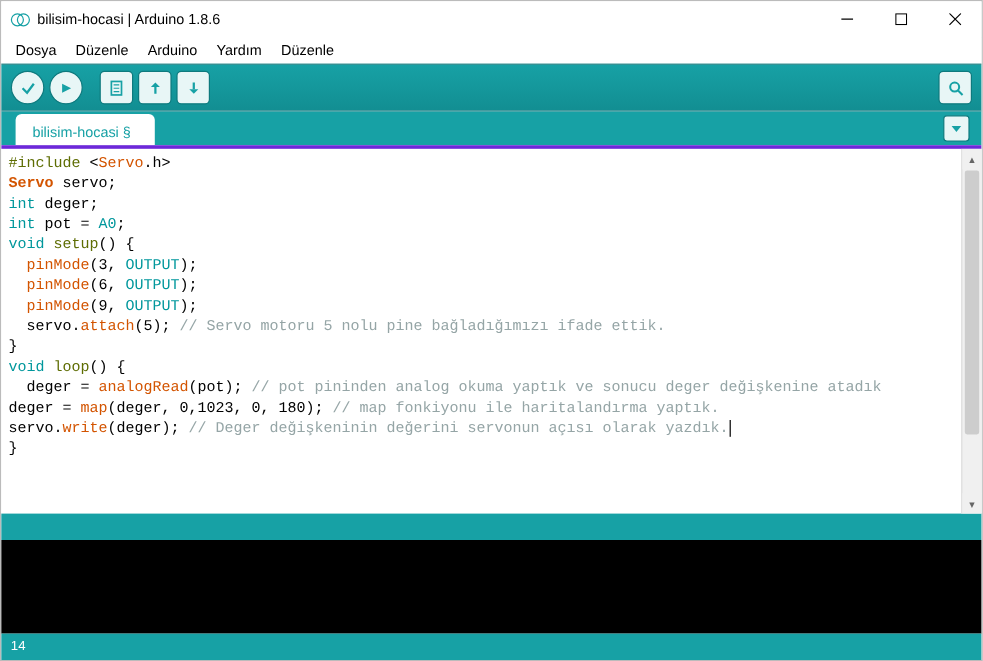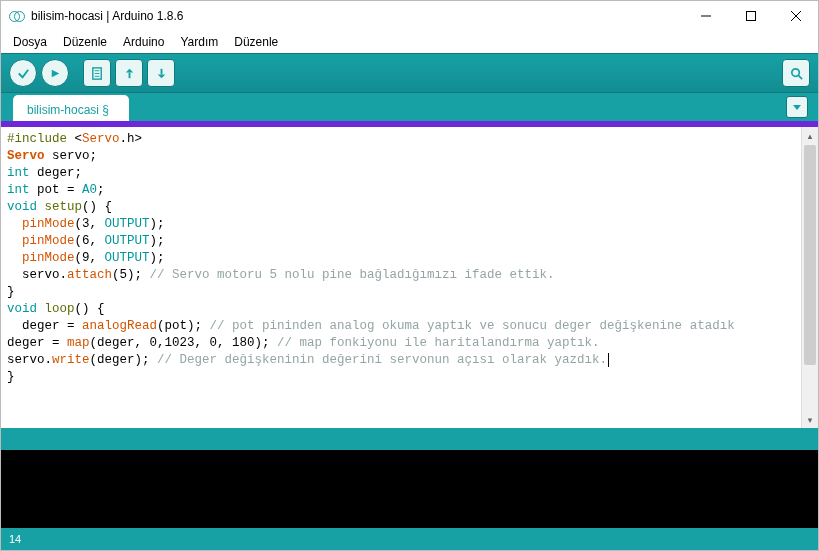--- a/index.html
+++ b/index.html
@@ -114,21 +114,21 @@
     border-radius:3px;
     margin: 0 10px 3px 0;
     display:flex; align-items:center; justify-content:center;
     border:1px solid #0e7a7e;
   }
   .tab-right-btn svg { width:10px; height:10px; }
   .editor-wrap {
     flex:1;
     display:flex;
     background:#fff;
-    border-top:6px solid #6d28d9;
+    border-top:3px solid #6d28d9;
     overflow:hidden;
   }
   .editor {
     flex:1;
     padding: 4px 6px;
     font-family: "Consolas","Courier New",monospace;
     font-size: 12.5px;
     line-height: 17px;
     color:#000;
     white-space:pre;

